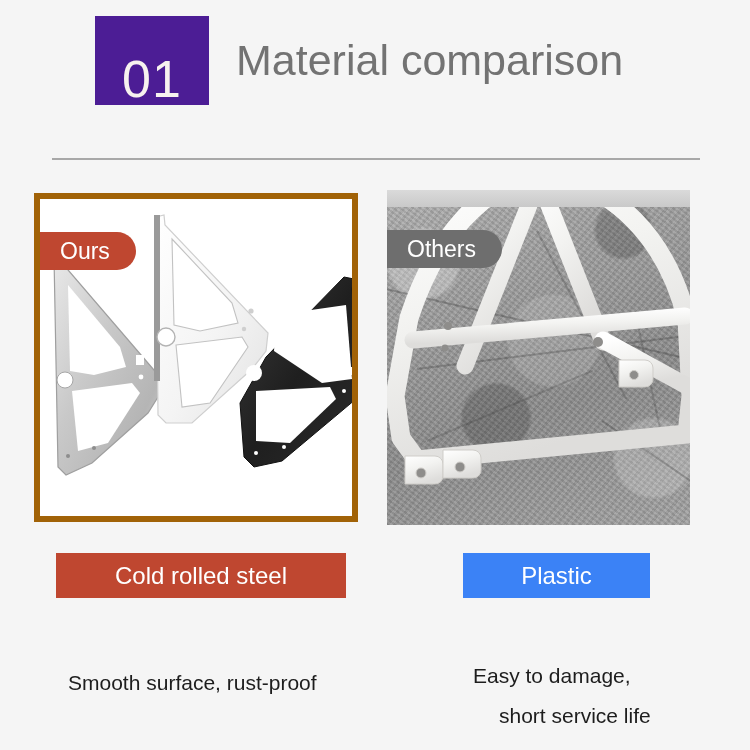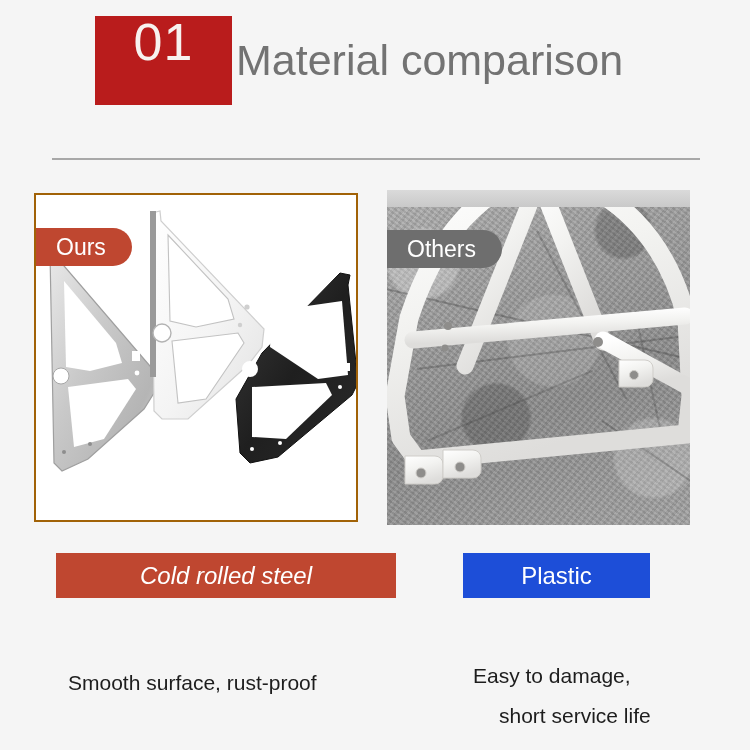--- a/index.html
+++ b/index.html
@@ -20,25 +20,25 @@
     position: absolute;
     left: 0;
     top: 0;
     width: 750px;
     height: 130px;
   }
   #badge-number {
     position: absolute;
     left: 95px;
     top: 16px;
-    width: 137px;
+    width: 114px;
     height: 89px;
-    background: #b91c1c;
+    background: #4c1d95;
     display: flex;
-    align-items: flex-start;
+    align-items: flex-end;
     justify-content: center;
   }
   #badge-number-text {
     color: #f7f2ef;
     font-size: 52px;
     font-weight: 400;
     letter-spacing: 1px;
     line-height: 1;
   }
   #page-title {
@@ -63,21 +63,21 @@
   }
 
   
   #ours-panel {
     position: absolute;
     left: 34px;
     top: 193px;
     width: 324px;
     height: 329px;
     background: #ffffff;
-    border: 2px solid #a16207;
+    border: 6px solid #a16207;
     box-sizing: border-box;
     overflow: hidden;
   }
   .pill-badge {
     position: absolute;
     left: 0;
     height: 38px;
     display: flex;
     align-items: center;
     padding-left: 20px;
@@ -148,31 +148,30 @@
     position: absolute;
     display: flex;
     align-items: center;
     justify-content: center;
     color: #ffffff;
     font-size: 24px;
   }
   #steel-box {
     left: 56px;
     top: 553px;
-    width: 340px;
+    width: 290px;
     height: 45px;
     background: #bf4730;
-    font-style: italic;
   }
   #plastic-box {
     left: 463px;
     top: 553px;
     width: 187px;
     height: 45px;
-    background: #1d4ed8;
+    background: #3b82f6;
   }
 
   
   .desc {
     position: absolute;
     font-size: 21px;
     color: #1d1d1d;
     white-space: nowrap;
     margin-top: 38px;
   }

